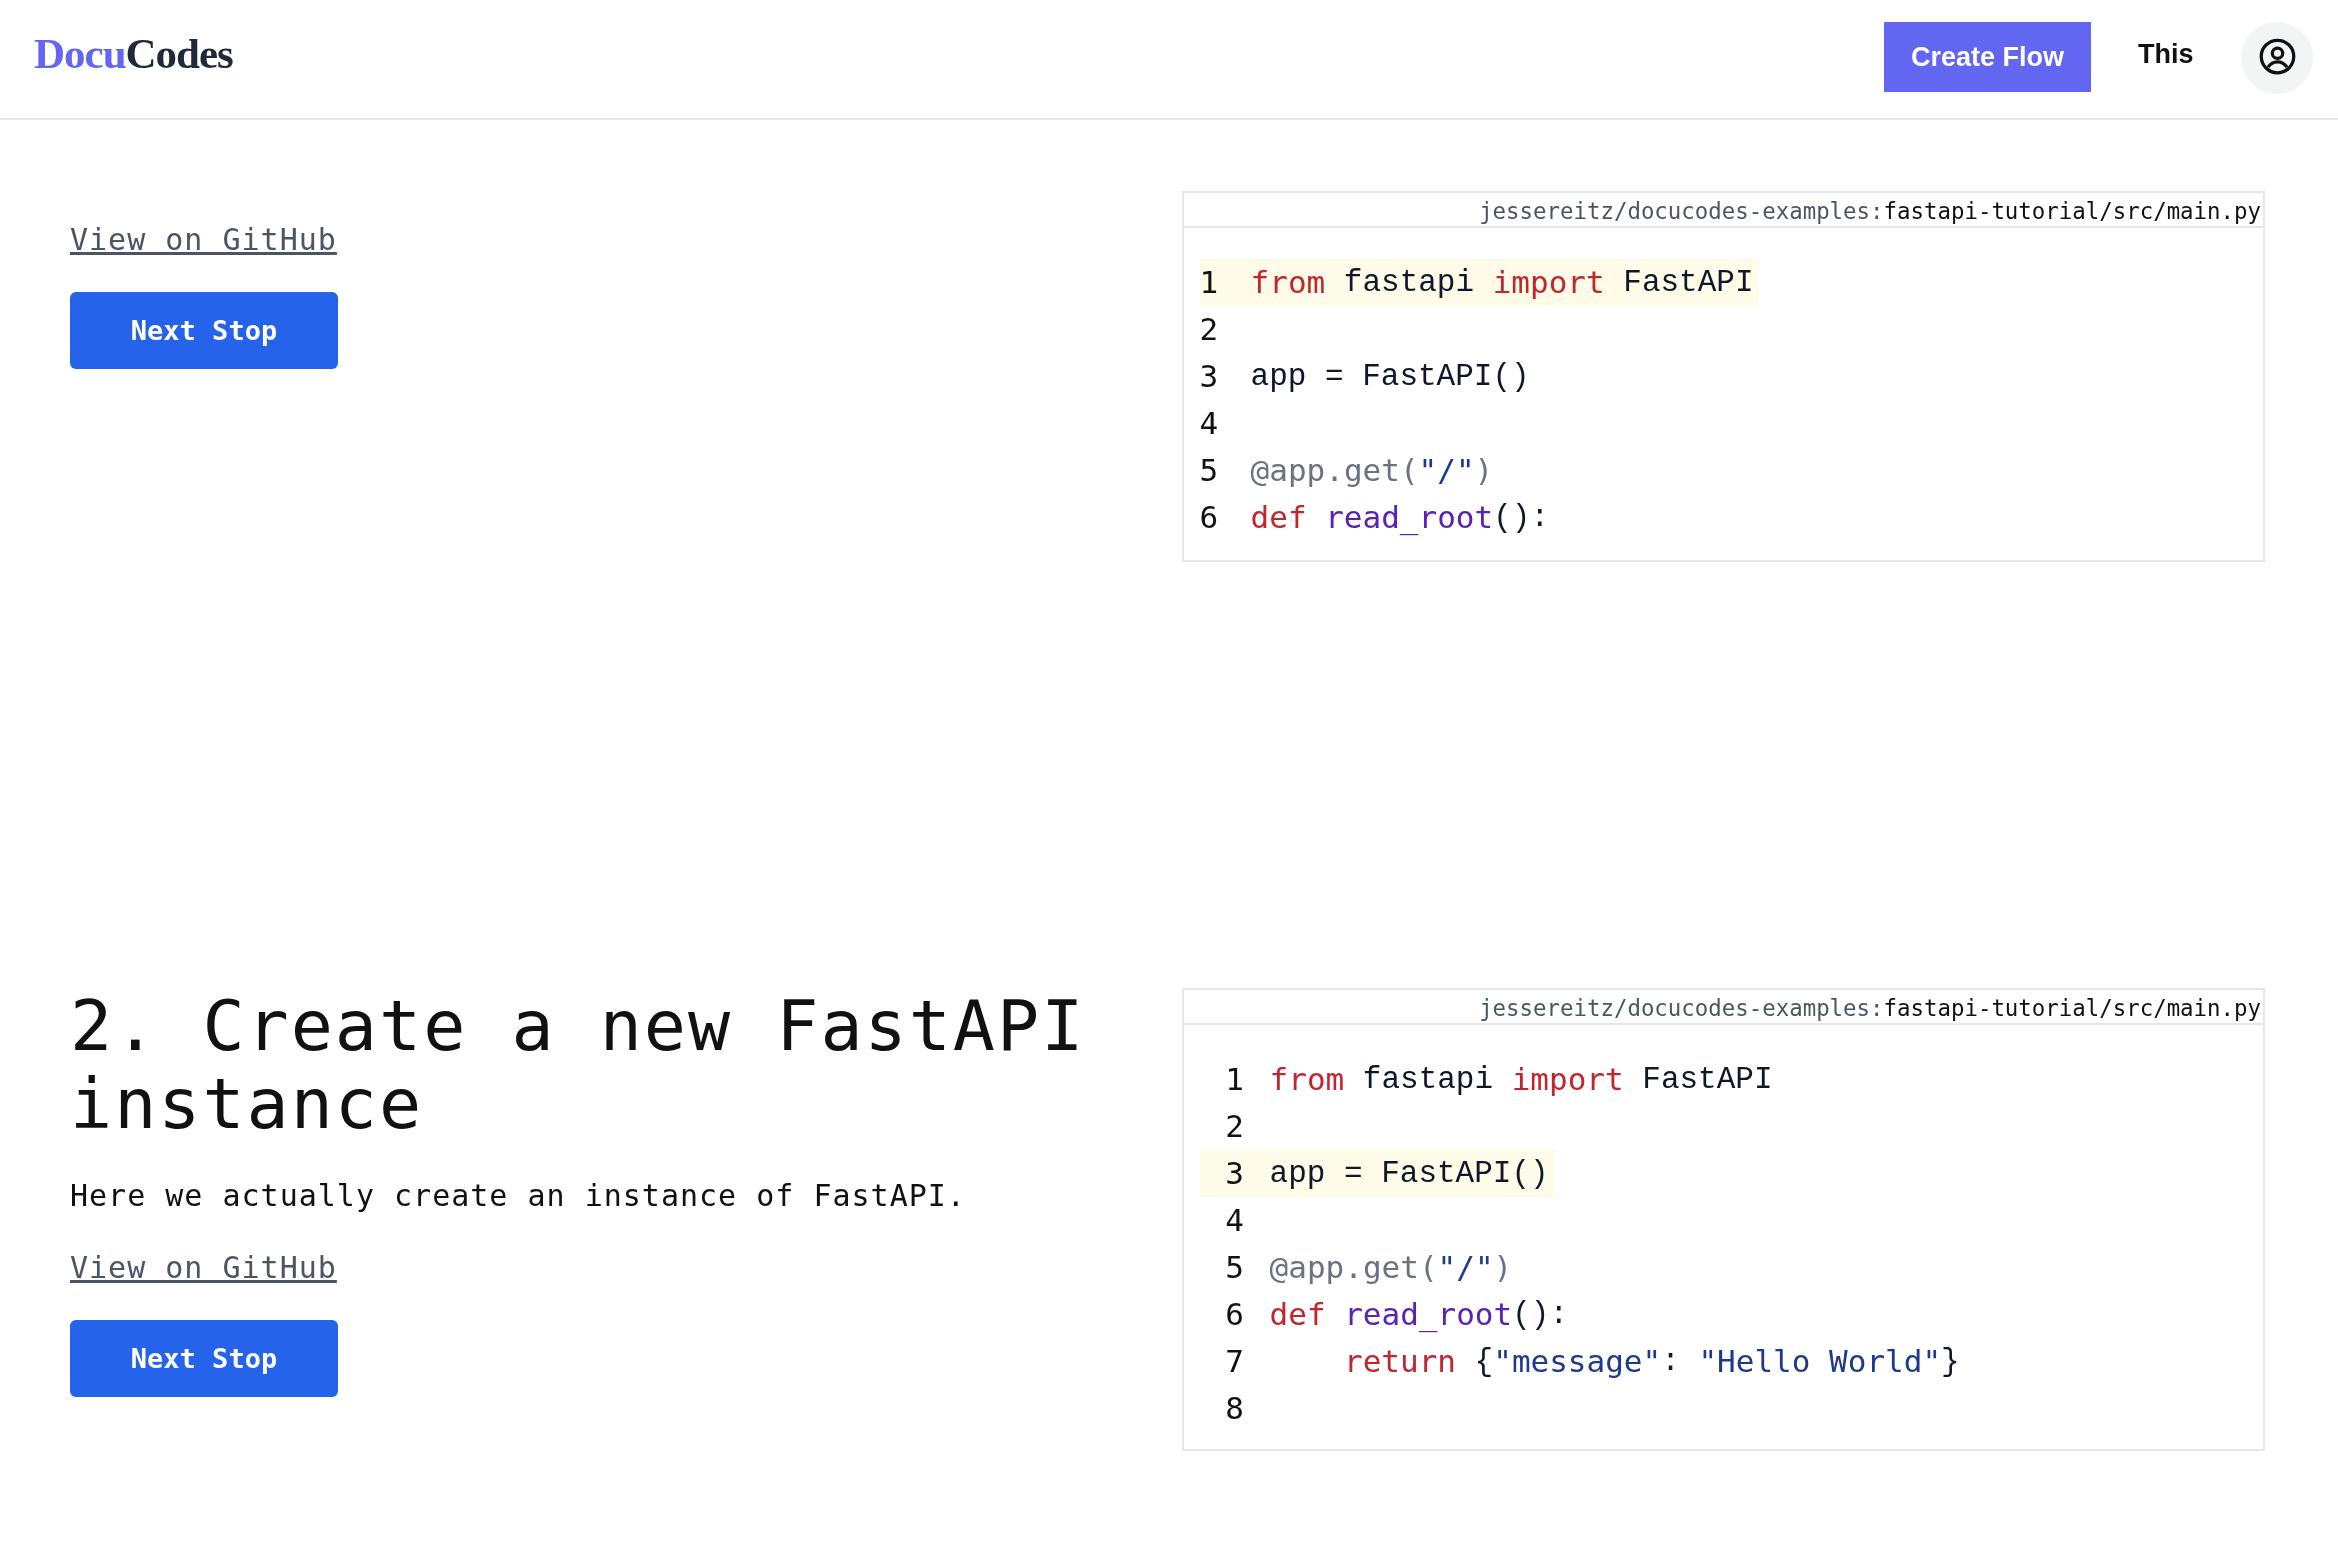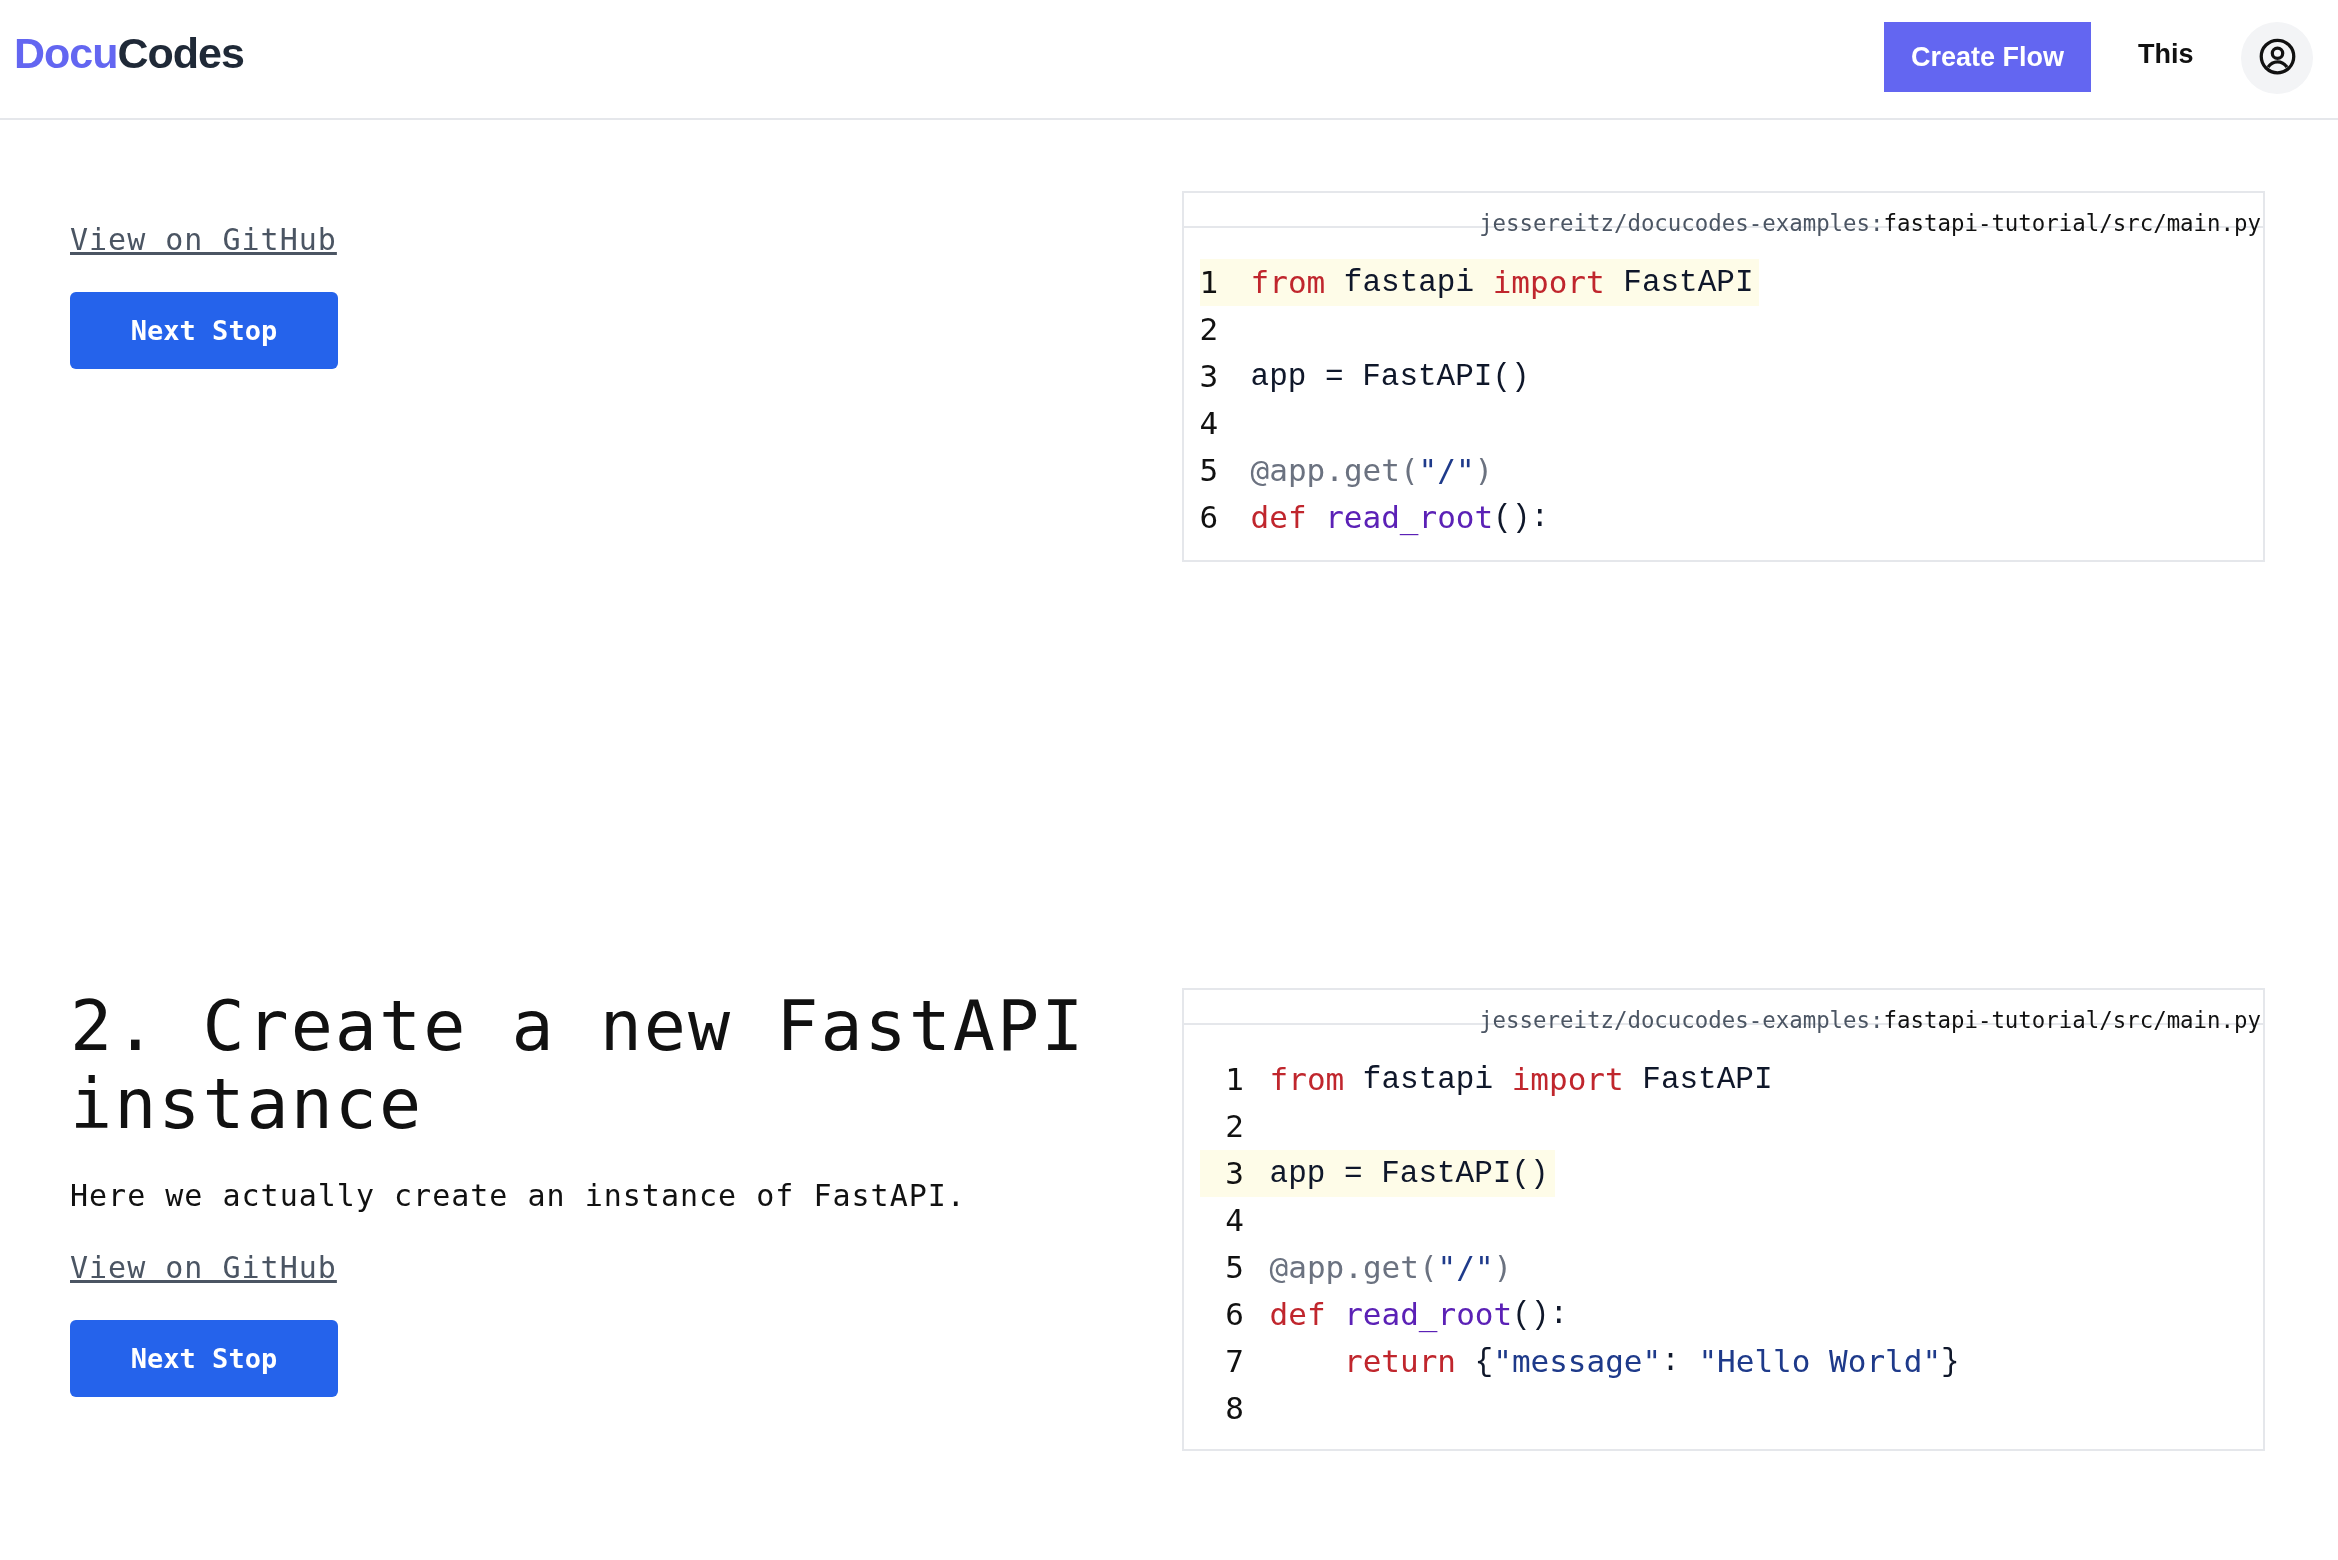--- a/index.html
+++ b/index.html
@@ -4,22 +4,22 @@
 <style>
   * { box-sizing: border-box; margin: 0; padding: 0; }
   html, body { width: 2339px; height: 1560px; background: #ffffff; overflow: hidden; }
   body { font-family: "Liberation Sans", sans-serif; color: #111; position: relative; }
 
   .header {
     position: absolute; left: 0; top: 0; width: 2339px; height: 120px;
     border-bottom: 2px solid #e5e7eb; background: #fff;
   }
   .logo {
-    position: absolute; left: 14px; top: 29px; font-size: 43px; font-weight: 700;
-    letter-spacing: -1px; font-family: Liberation Sans, sans-serif;
+    position: absolute; left: 34px; top: 29px; font-size: 43px; font-weight: 700;
+    letter-spacing: -1px; font-family: Liberation Serif, serif;
   }
   .logo .a { color: #6366f1; }
   .logo .b { color: #1f2937; }
   .create-btn {
     position: absolute; left: 1884px; top: 22.4px; width: 207px; height: 70px;
     background: #6366f1; color: #fff; border: none; border-radius: 0;
     font-size: 27px; font-weight: 600; font-family: "Liberation Sans", sans-serif;
     display: flex; align-items: center; justify-content: center;
   }
   .flows-link {
@@ -38,21 +38,21 @@
   .next-btn {
     display: flex; align-items: center; justify-content: center;
     width: 268px; height: 77px; background: #2563eb; color: #fff; border: none; border-radius: 5.9px;
     font-family: "DejaVu Sans Mono", monospace; font-size: 27px; font-weight: 700; margin-top: 35px;
   }
 
   .code-box {
     position: absolute; left: 1182px; width: 1083px; border: 2.9px solid #e5e7eb; background: #fff;
   }
   .code-path {
-    height: 35px; text-align: right; padding-right: 2px; padding-top: 17px;
+    height: 35px; text-align: right; padding-right: 2px; padding-top: 5px;
     font-family: "DejaVu Sans Mono", monospace; font-size: 22.4px; color: #111; border-bottom: 2.9px solid #e5e7eb;
   }
   .code-path .repo { color: #4b5563; }
   .code-body { padding: 31px 0 11.7px 15.6px; font-family: "DejaVu Sans Mono", "Liberation Mono", monospace; font-size: 31px; }
   .code-line { height: 47px; line-height: 47px; white-space: pre; display: flex; }
   .code-line .hl { background: #fefce8; display: inline-flex; padding-right: 5.9px; }
   .ln { display: inline-block; width: 51px; color: #111; }
   .ln2 { width: 70px; text-align: center; }
   .kw { color: #c0262d; }
   .fn { color: #5b21b6; text-align: center; }

